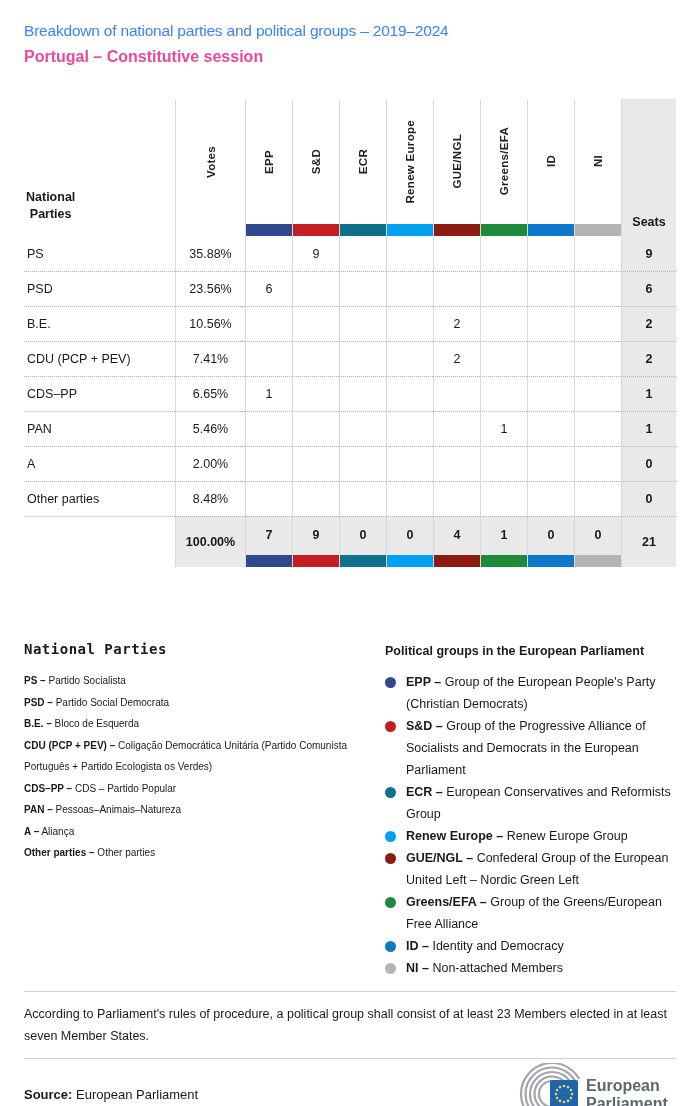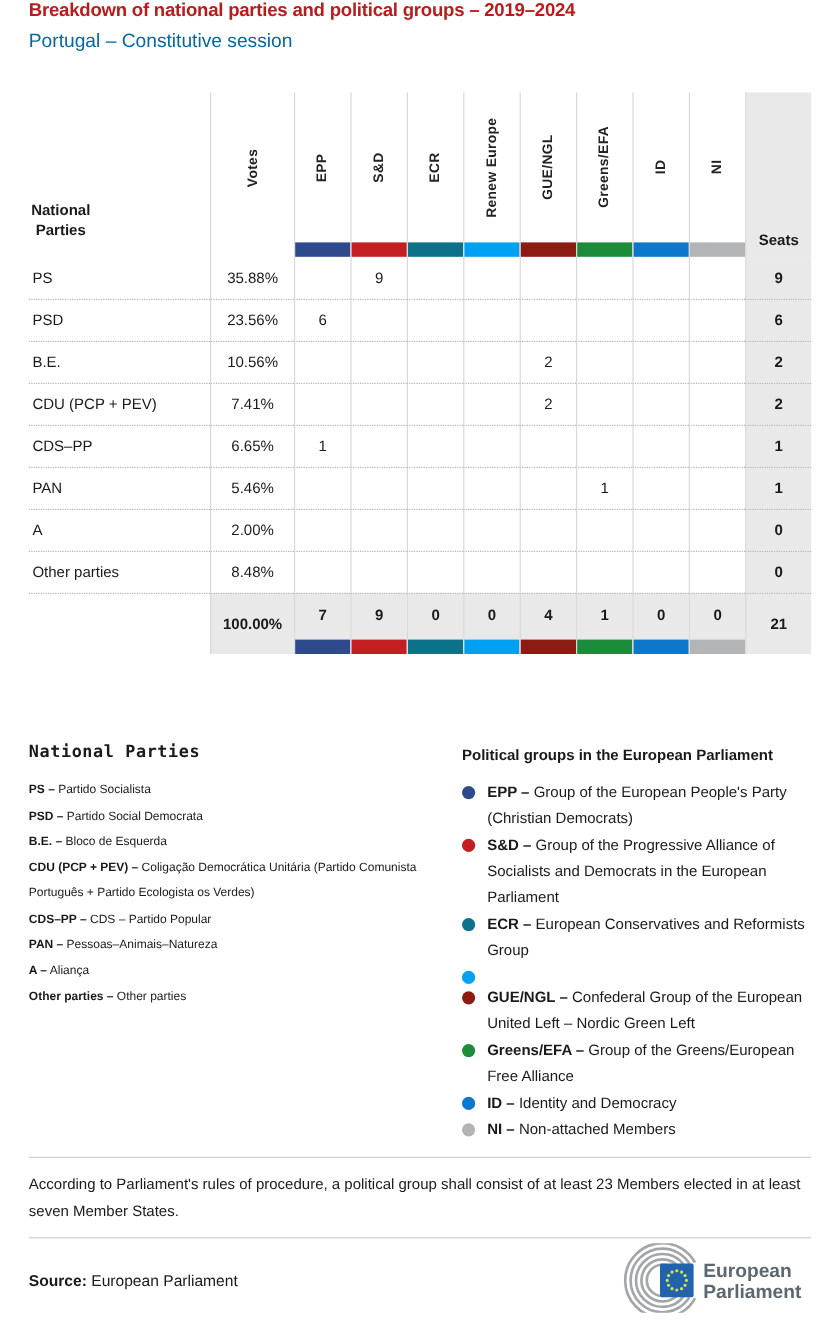--- a/index.html
+++ b/index.html
@@ -1,21 +1,21 @@
 <!DOCTYPE html>
 <html><head>
 <meta charset="utf-8">
 <style>
   * { margin:0; padding:0; box-sizing:border-box; }
   html,body { background:#ffffff; }
   body { width:700px; height:1106px; font-family:"Liberation Sans", sans-serif; color:#1a1a1a; overflow:hidden; }
   .page { width:700px; height:1106px; padding:0 24px; }
 
-  .title { font-size:15.5px; font-weight:bold; letter-spacing:-0.2px; color:#b91c1c; }
-  .subtitle { margin-top:8px; font-size:16px; font-weight:400; color:#0369a1; }
+  .title { padding-top:22px; font-size:15.5px; font-weight:normal; letter-spacing:-0.2px; color:#3b82f6; }
+  .subtitle { margin-top:8px; font-size:16px; font-weight:700; color:#ec4899; }
 
   
   .tbl { margin-top:33px; display:grid; width:652px;
          grid-template-columns:151px 70px repeat(8,47px) 55px;
          grid-template-rows:137px repeat(8,35px) 51px; }
   .cell { position:relative; display:flex; align-items:center; justify-content:center;
           font-size:12.5px; min-width:0; }
   .bl { border-left:1px solid #d9d9d9; }
   .bt { border-top:1px dotted #b3b3b3; }
 
@@ -258,20 +258,21 @@
           <div class="lg-item">
             <div class="lg-dot" style="background: rgb(195, 30, 34);"></div>
             <div class=""><b>S&amp;D –</b> Group of the Progressive Alliance of Socialists and Democrats in the European Parliament</div>
           </div>
           <div class="lg-item">
             <div class="lg-dot" style="background: rgb(12, 113, 137);"></div>
             <div class=""><b>ECR –</b> European Conservatives and Reformists Group</div>
           </div>
           <div class="lg-item">
             <div class="lg-dot" style="background: rgb(0, 161, 241);"></div>
+            <div class=""><b>Renew Europe –</b> Renew Europe Group</div>
           </div>
           <div class="lg-item">
             <div class="lg-dot" style="background: rgb(140, 27, 17);"></div>
             <div class=""><b>GUE/NGL –</b> Confederal Group of the European United Left – Nordic Green Left</div>
           </div>
           <div class="lg-item">
             <div class="lg-dot" style="background: rgb(30, 139, 58);"></div>
             <div class=""><b>Greens/EFA –</b> Group of the Greens/European Free Alliance</div>
           </div>
           <div class="lg-item">

